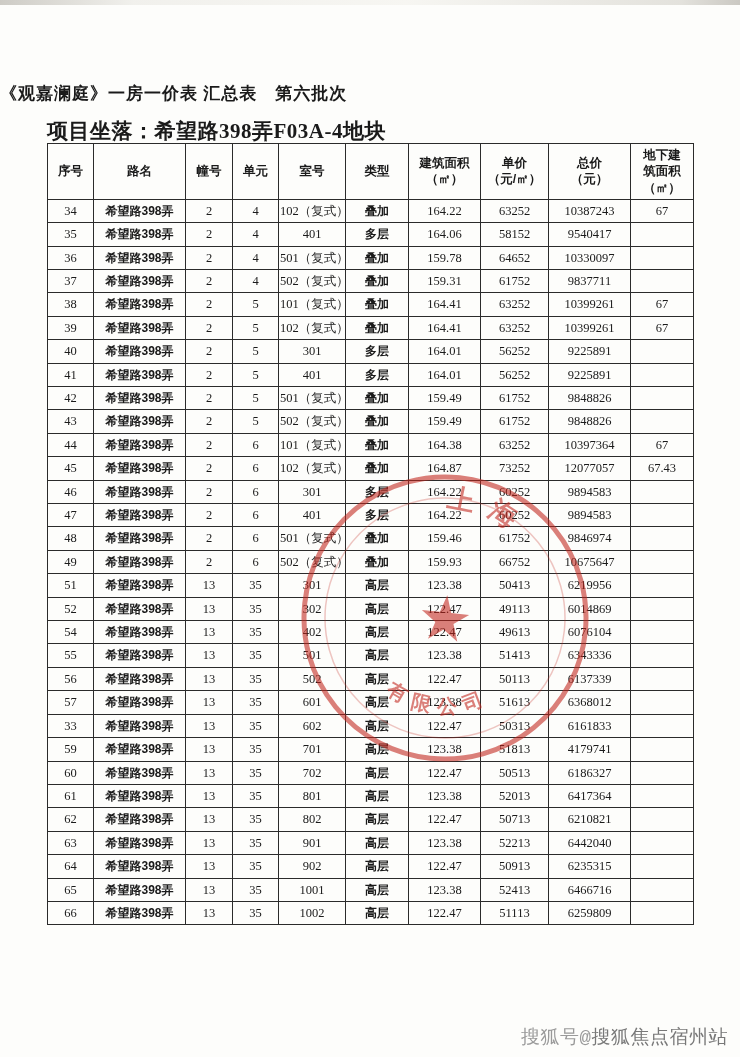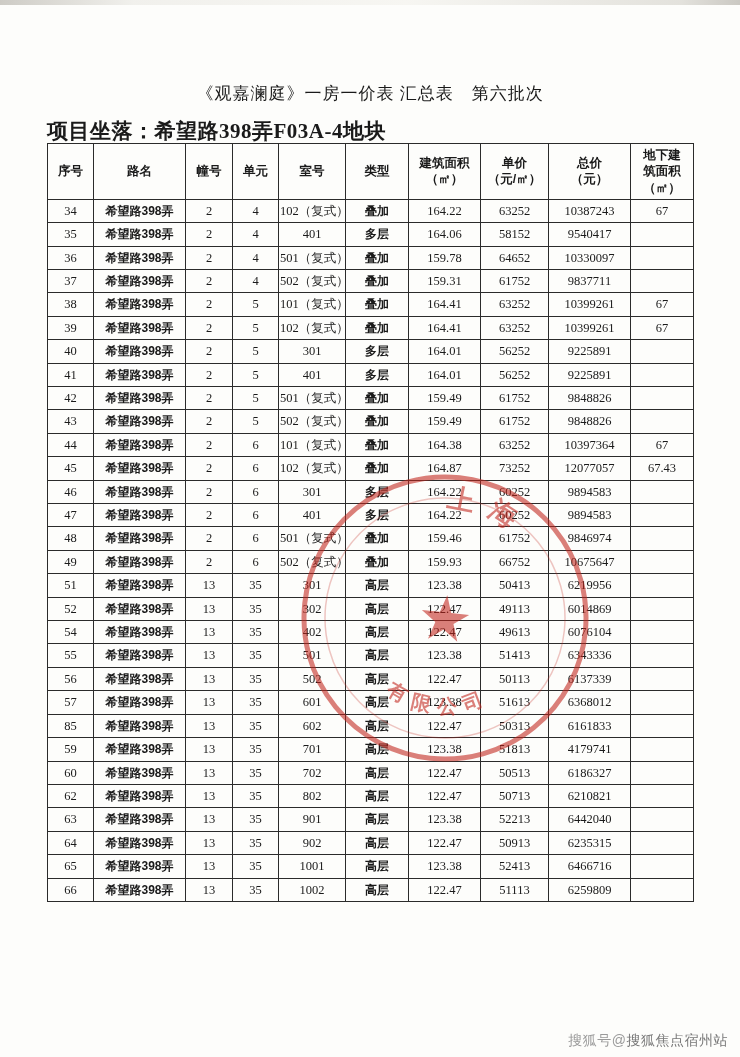--- a/index.html
+++ b/index.html
@@ -12,21 +12,21 @@
     font-family:"Liberation Serif","DejaVu Serif",serif;
     color:#1a1a1a;
   }
   .scan-edge{
     position:absolute;top:0;left:0;right:0;height:5px;
     background:linear-gradient(to right,#b9b6ae,#ecebe6 18%,#f4f3ee 55%,#d8d6cf 92%,#b5b2aa);
     opacity:.7;
   }
   .doc-title{
     position:absolute;top:82px;left:0;width:100%;
-    text-align:center;font-size:17px;font-weight:400;letter-spacing:1px;
+    font-size:17px;font-weight:700;letter-spacing:1px;
   }
   .doc-subtitle{
     position:absolute;top:117px;left:47px;
     font-size:21px;font-weight:700;letter-spacing:.5px;
   }
   table.price-table{
     position:absolute;top:143px;left:47px;width:646px;
     border-collapse:collapse;table-layout:fixed;
   }
   .price-table th,.price-table td{
@@ -47,22 +47,22 @@
   .price-table td:nth-child(6){
     font-family:"Liberation Sans","DejaVu Sans",sans-serif;
     font-weight:700;font-size:12px;
   }
   .seal{
     position:absolute;left:295px;top:468px;width:300px;height:300px;
     pointer-events:none;z-index:5;
   }
   .watermark{
     position:absolute;right:12px;bottom:7px;
-    font-family:Liberation Sans, sans-serif;
-    font-size:14px;letter-spacing:.5px;
+    font-family:Liberation Mono, monospace;
+    font-size:19px;letter-spacing:.5px;
   }
   .watermark .wm-prefix{color:#9a9a9a;}
   .watermark .wm-name{color:#787878;}
 </style>
 </head>
 <body>
 
 <div class="page">
 
   <div class="scan-edge"></div>
@@ -362,21 +362,21 @@
           <td>13</td>
           <td>35</td>
           <td>601</td>
           <td>高层</td>
           <td>123.38</td>
           <td>51613</td>
           <td>6368012</td>
           <td></td>
         </tr>
         <tr>
-          <td>85</td>
+          <td>33</td>
           <td>希望路398弄</td>
           <td>13</td>
           <td>35</td>
           <td>602</td>
           <td>高层</td>
           <td>122.47</td>
           <td>50313</td>
           <td>6161833</td>
           <td></td>
         </tr>
@@ -395,20 +395,32 @@
         <tr>
           <td>60</td>
           <td>希望路398弄</td>
           <td>13</td>
           <td>35</td>
           <td>702</td>
           <td>高层</td>
           <td>122.47</td>
           <td>50513</td>
           <td>6186327</td>
+          <td></td>
+        </tr>
+        <tr>
+          <td>61</td>
+          <td>希望路398弄</td>
+          <td>13</td>
+          <td>35</td>
+          <td>801</td>
+          <td>高层</td>
+          <td>123.38</td>
+          <td>52013</td>
+          <td>6417364</td>
           <td></td>
         </tr>
         <tr>
           <td>62</td>
           <td>希望路398弄</td>
           <td>13</td>
           <td>35</td>
           <td>802</td>
           <td>高层</td>
           <td>122.47</td>

